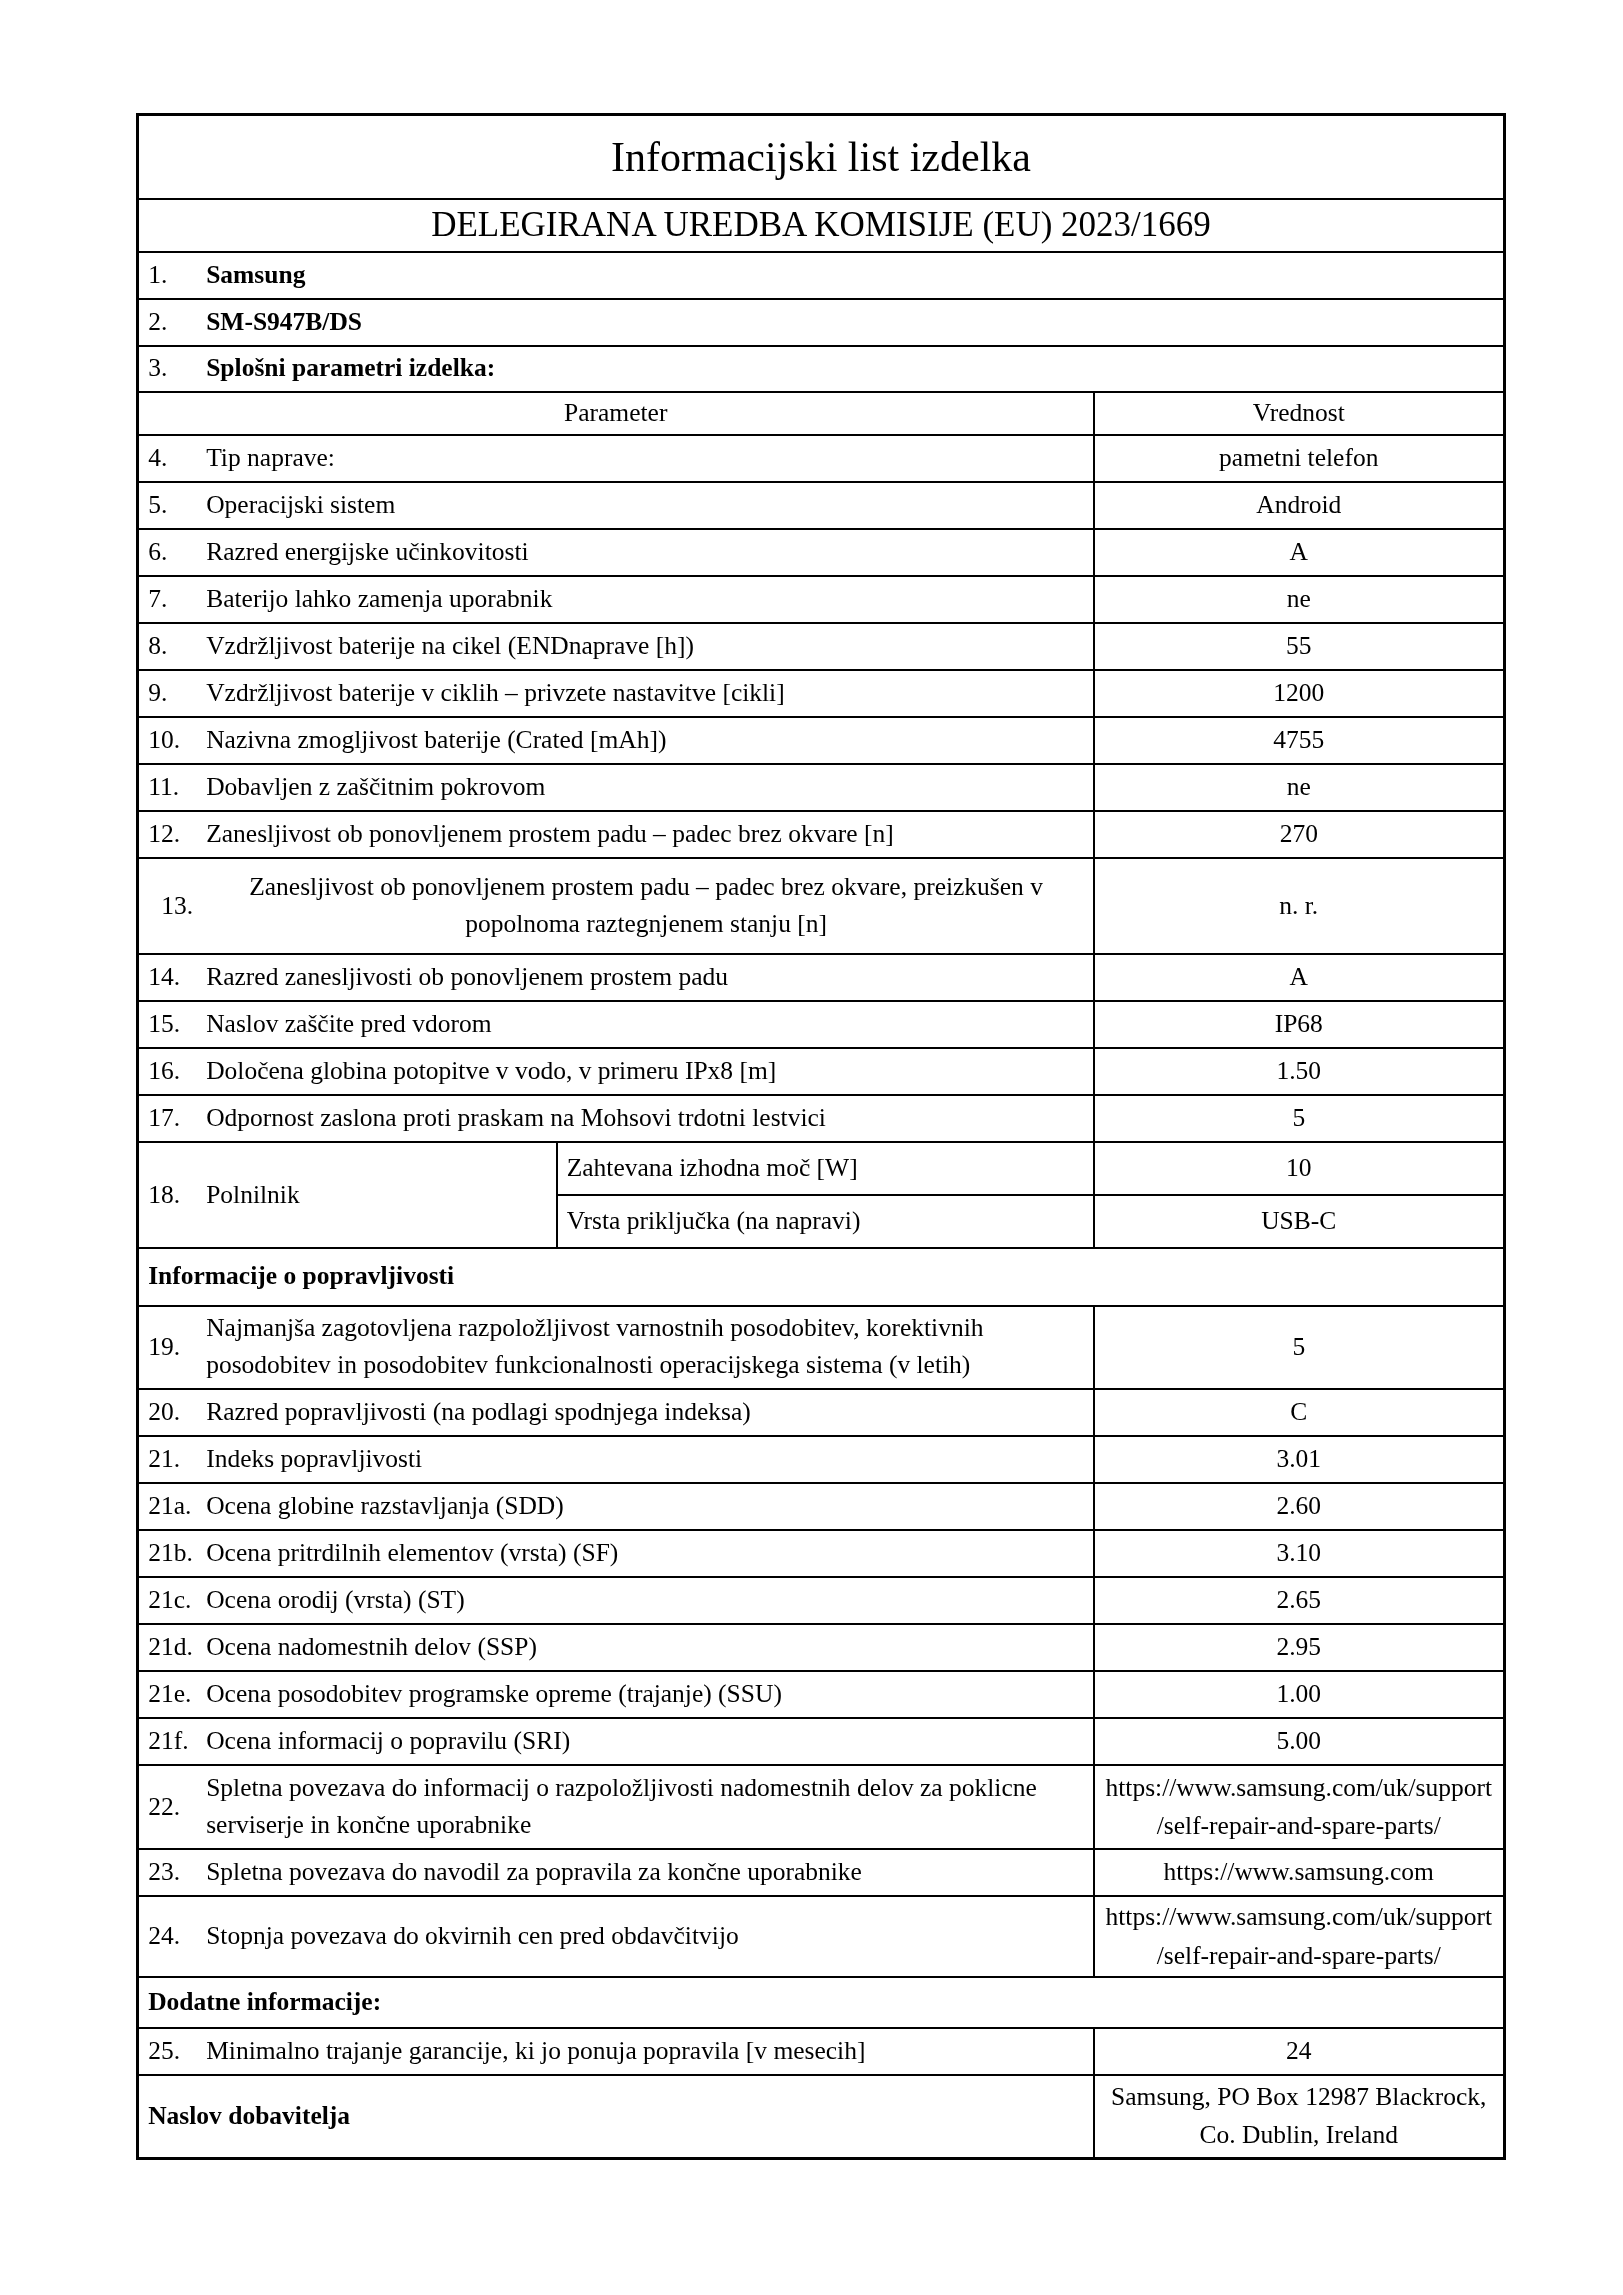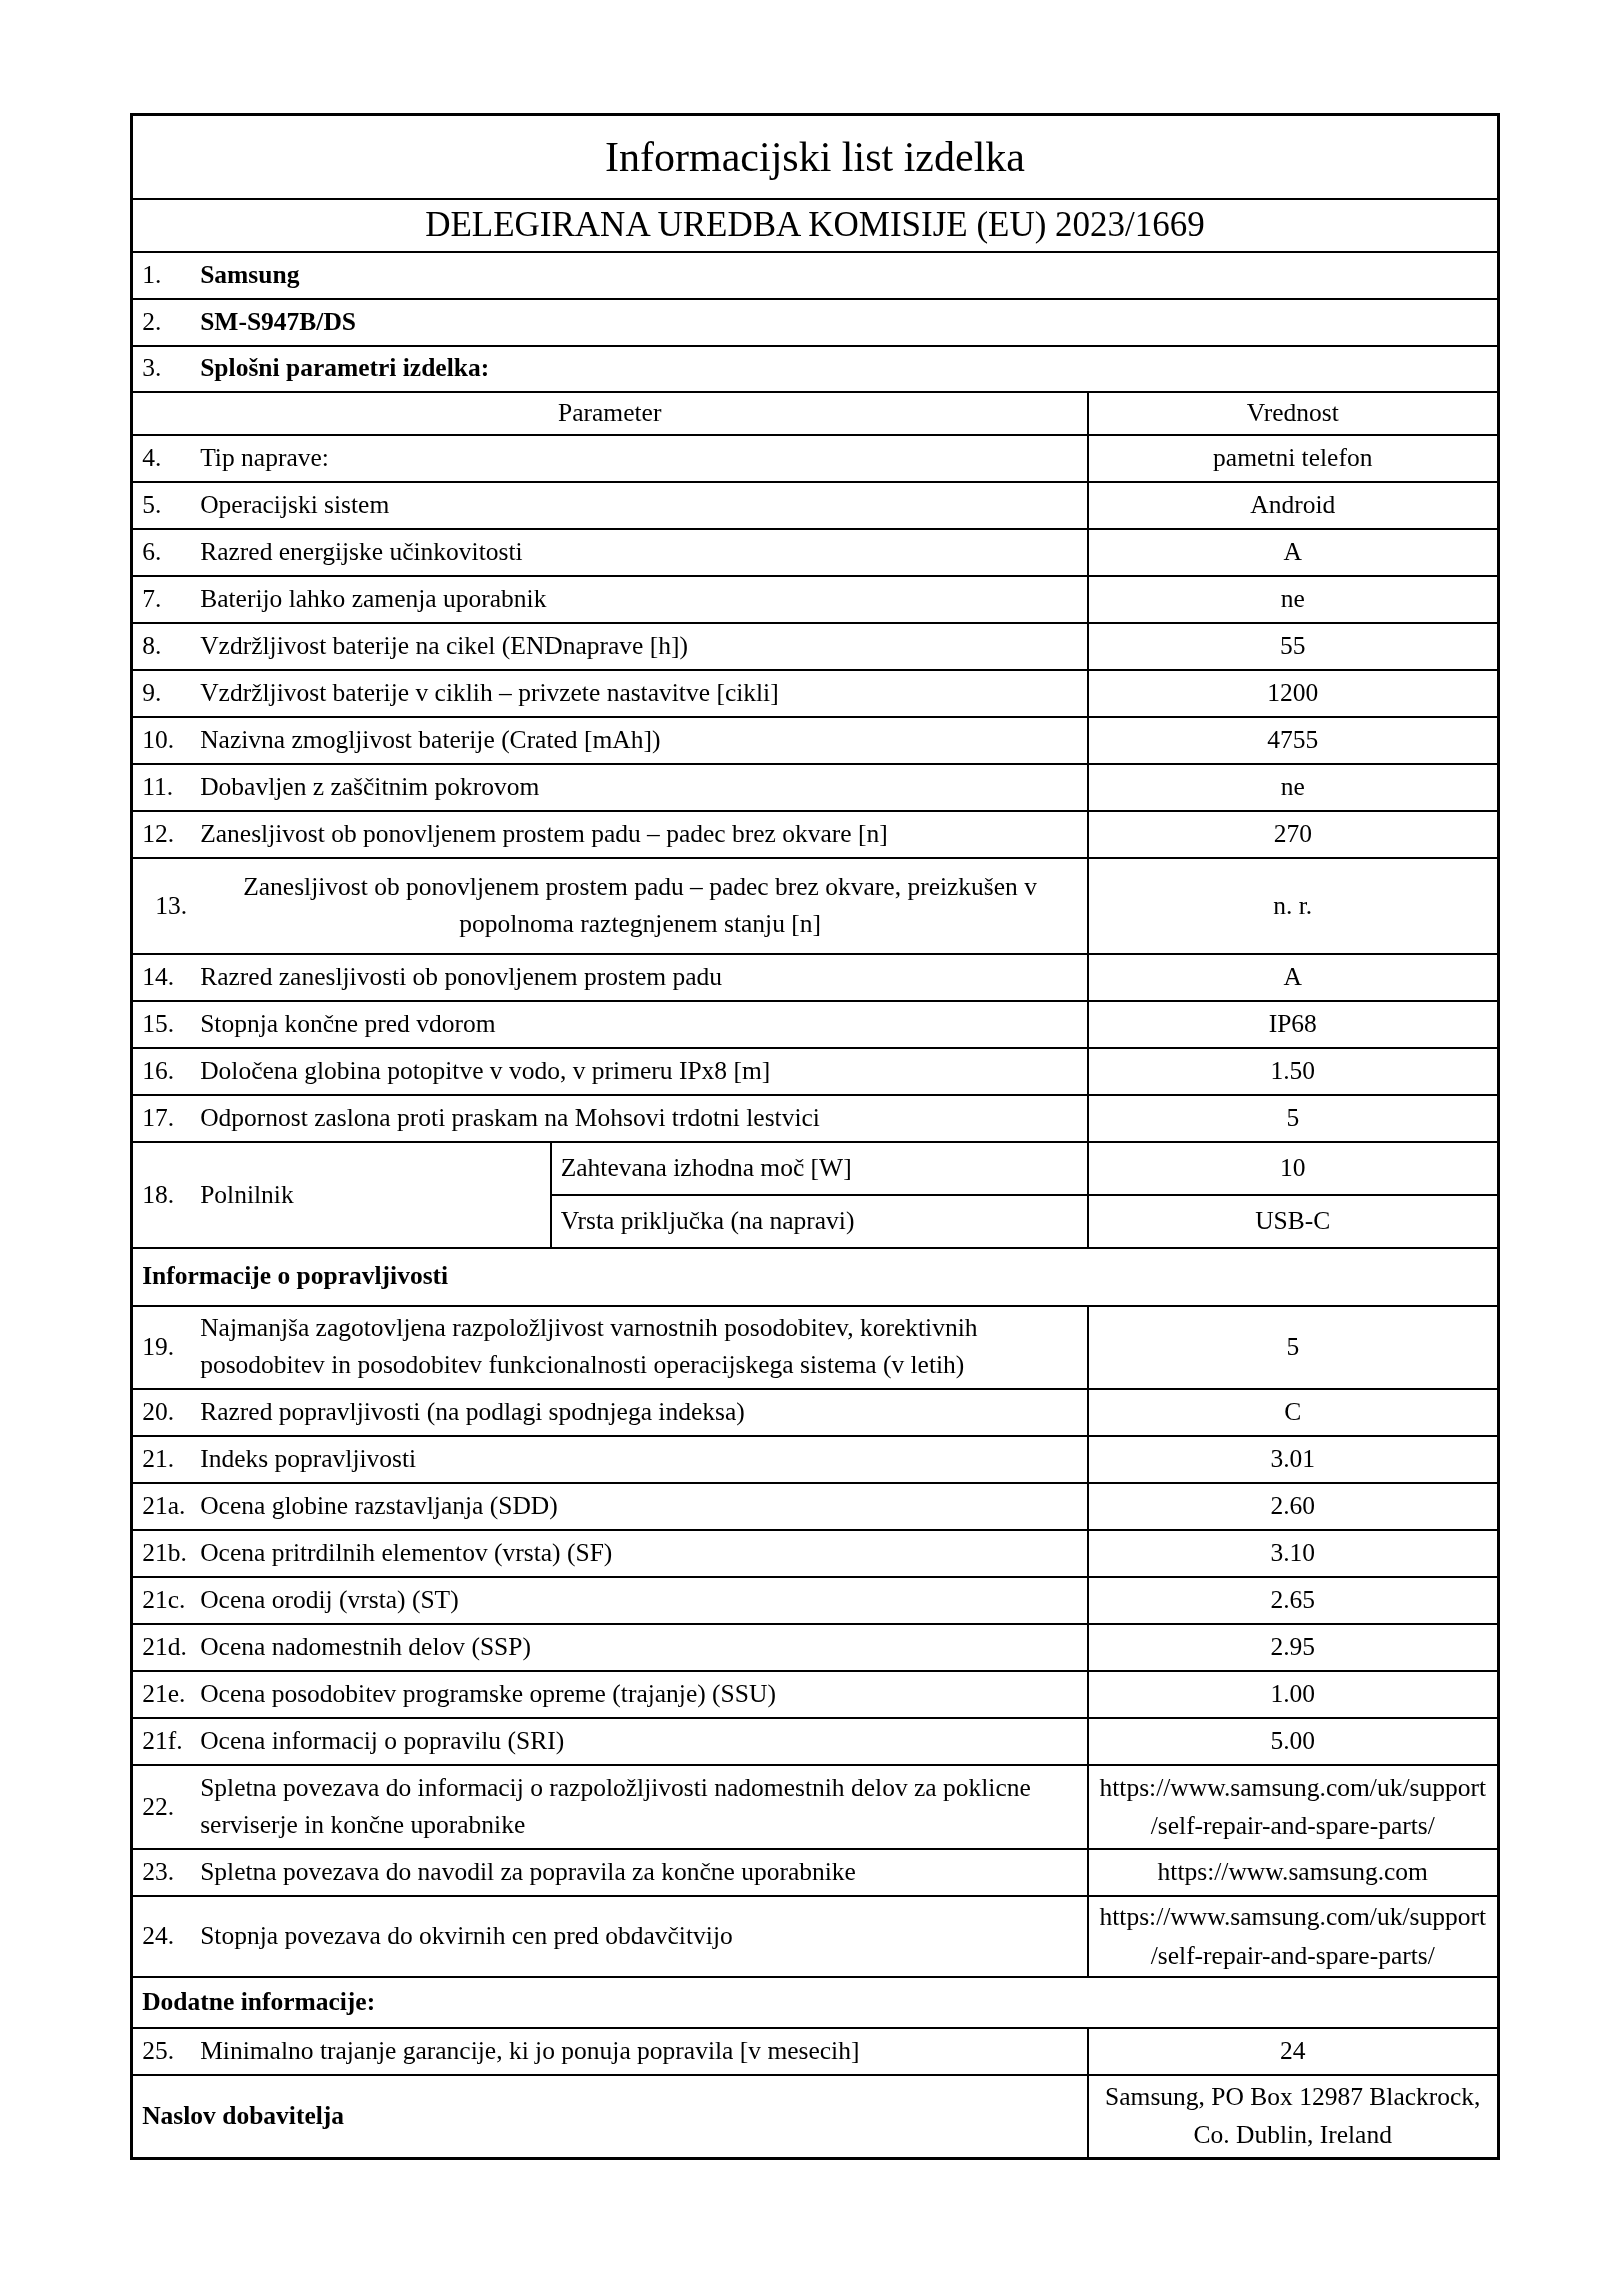--- a/index.html
+++ b/index.html
@@ -6,21 +6,21 @@
   .page{
     position:relative;
     width:1623px;
     height:2295px;
     background:#ffffff;
     font-family:"Liberation Serif","DejaVu Serif",serif;
     color:#000000;
   }
   table.sheet{
     position:absolute;
-    left:130px;
+    left:136px;
     top:113px;
     width:1367px;
     border-collapse:collapse;
     table-layout:fixed;
     border:3.9px solid #000;
   }
   td{
     border:2.6px solid #000;
     padding:0;
     font-size:25.5px;
@@ -230,21 +230,21 @@
           <span class="lbl">Razred zanesljivosti ob ponovljenem prostem padu</span>
         </div>
       </td>
       <td class="vcol rh-std">A</td>
     </tr>
 
     <tr>
       <td colspan="2" class="rh-std">
         <div class="pcell">
           <span class="num">15.</span>
-          <span class="lbl">Stopnja končne pred vdorom</span>
+          <span class="lbl">Naslov zaščite pred vdorom</span>
         </div>
       </td>
       <td class="vcol rh-std">IP68</td>
     </tr>
 
     <tr>
       <td colspan="2" class="rh-std">
         <div class="pcell">
           <span class="num">16.</span>
           <span class="lbl">Določena globina potopitve v vodo, v primeru IPx8 [m]</span>

